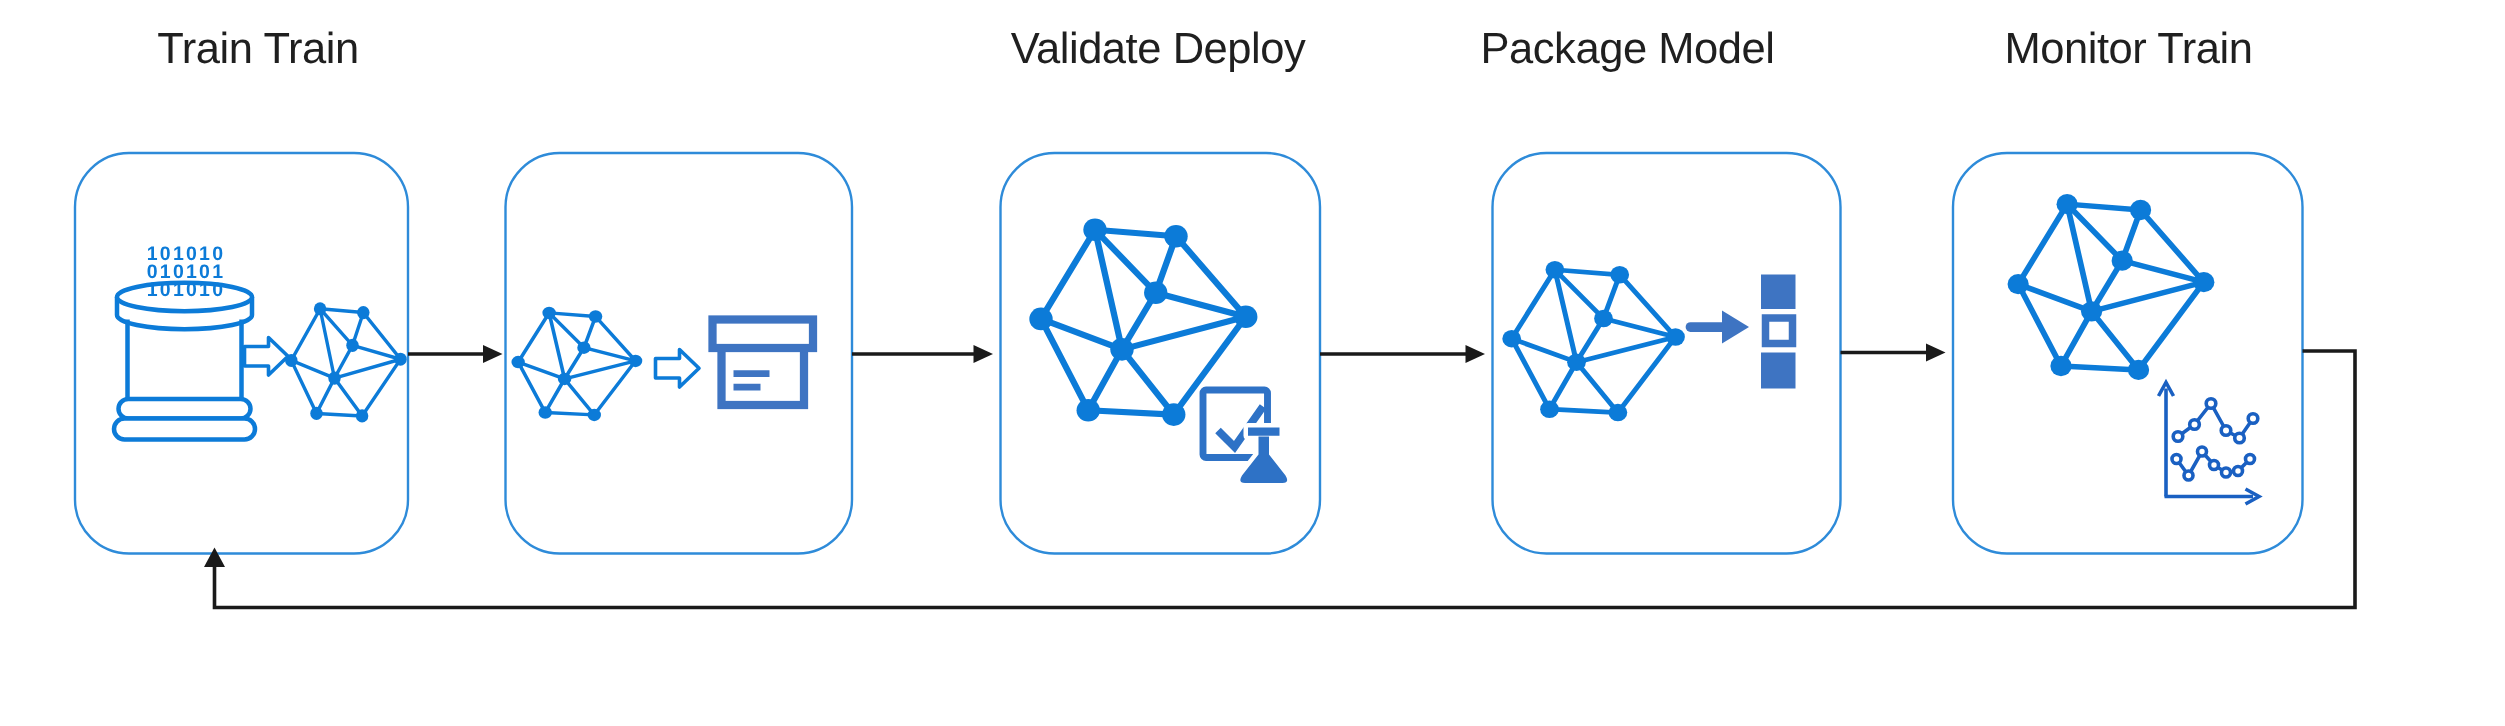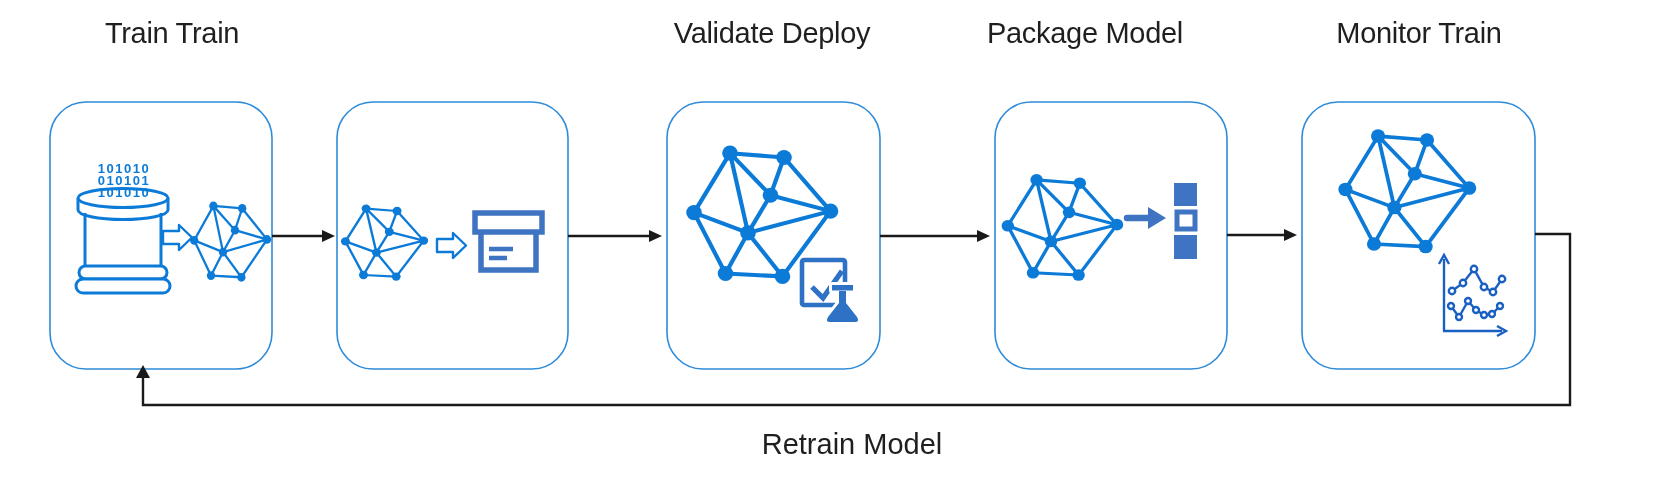--- a/index.html
+++ b/index.html
@@ -40,21 +40,20 @@
 </head>
 <body>
 
 <div class="canvas">
 
   <div class="stage-title" style="left:22px">Train Train</div>
   <div class="stage-title" style="left:622px">Validate Deploy</div>
   <div class="stage-title" style="left:935px">Package Model</div>
   <div class="stage-title" style="left:1269px">Monitor Train</div>
 
-  <div class="loop-label" style="left:702px">Retrain Model</div>
 
   <svg width="1670" height="484" viewBox="0 0 1670 484">
     <defs>
 
       <g id="mesh" stroke="#0C7BD8" stroke-width="2.8" fill="none">
         <path d="M28,7 L64,10 M28,7 L4,48 M28,7 L55,36 M28,7 L40,62
                  M64,10 L55,36 M64,10 L95,47 M55,36 L95,47 M55,36 L40,62
                  M95,47 L40,62 M95,47 L63,92 M4,48 L40,62 M4,48 L25,90
                  M40,62 L25,90 M40,62 L63,92 M25,90 L63,92"></path>
         <g fill="#0C7BD8" stroke="none">

